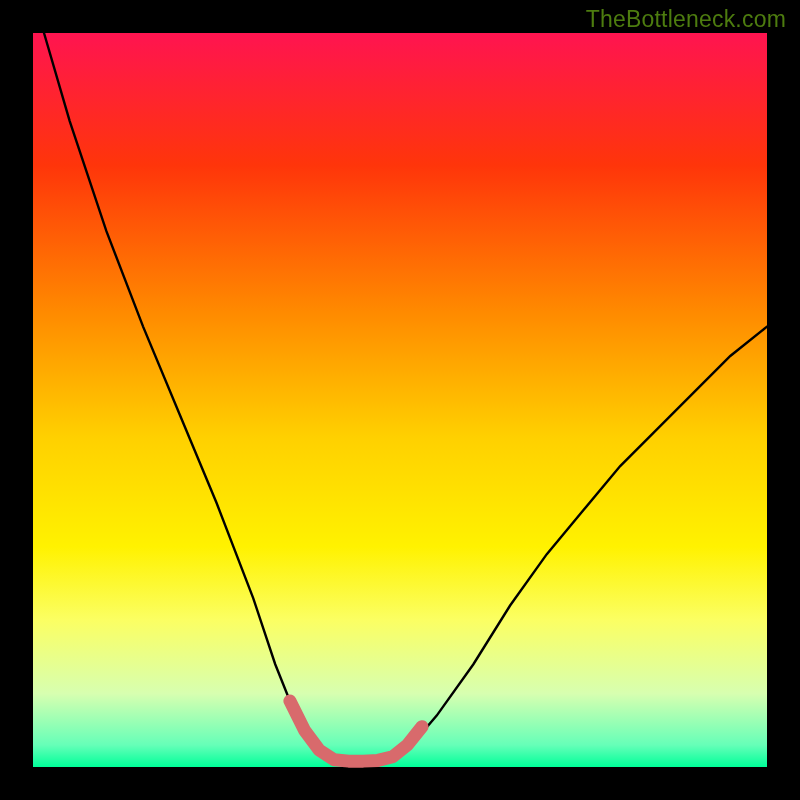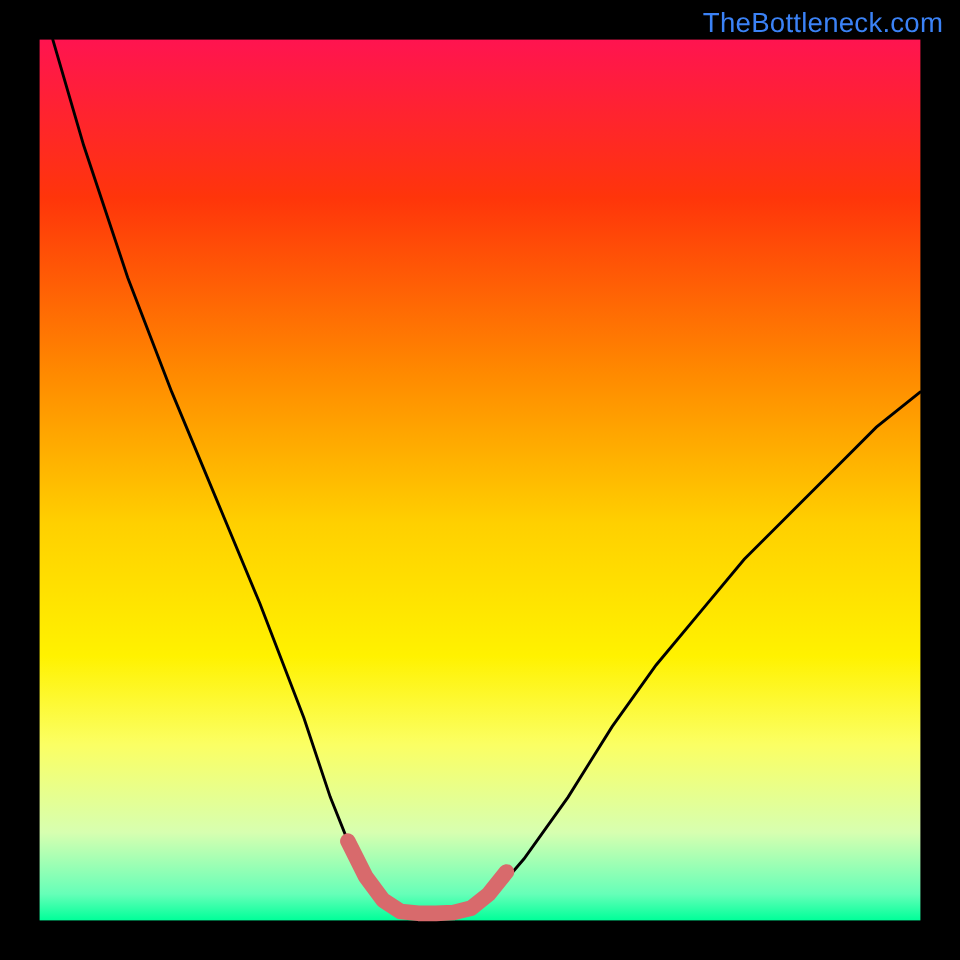--- a/index.html
+++ b/index.html
@@ -10,21 +10,21 @@
     height: 800px;
     overflow: hidden;
     position: relative;
   }
   .watermark {
     position: absolute;
     top: 6px;
     right: 14px;
     font-family: Arial, Helvetica, sans-serif;
     font-size: 23px;
-    color: #3b82f6;
+    color: #4d7c0f;
     z-index: 10;
     letter-spacing: 0.2px;
   }
   .plot-area {
     position: absolute;
     left: 33px;
     top: 33px;
     width: 734px;
     height: 734px;
     background: linear-gradient(to bottom,

